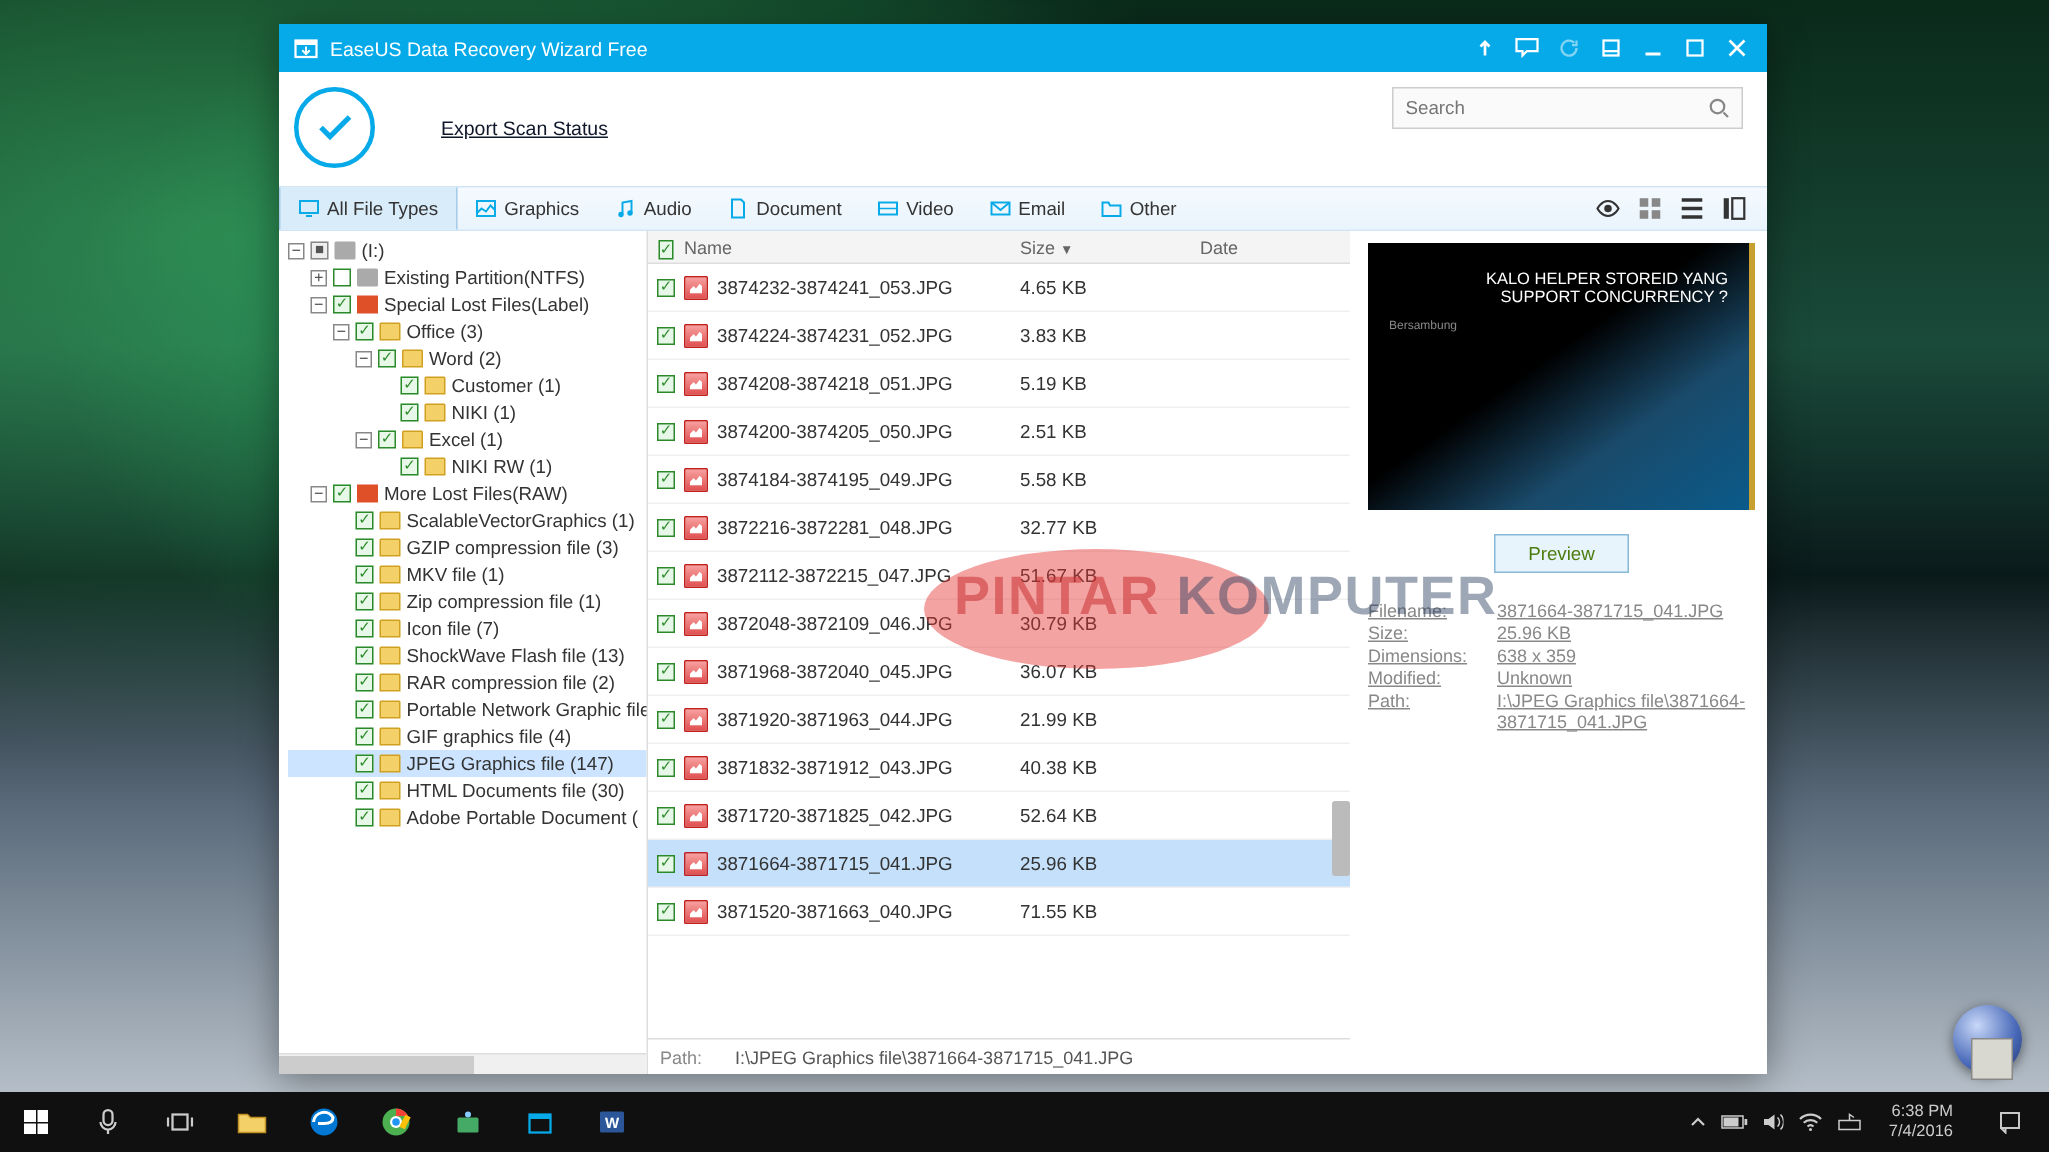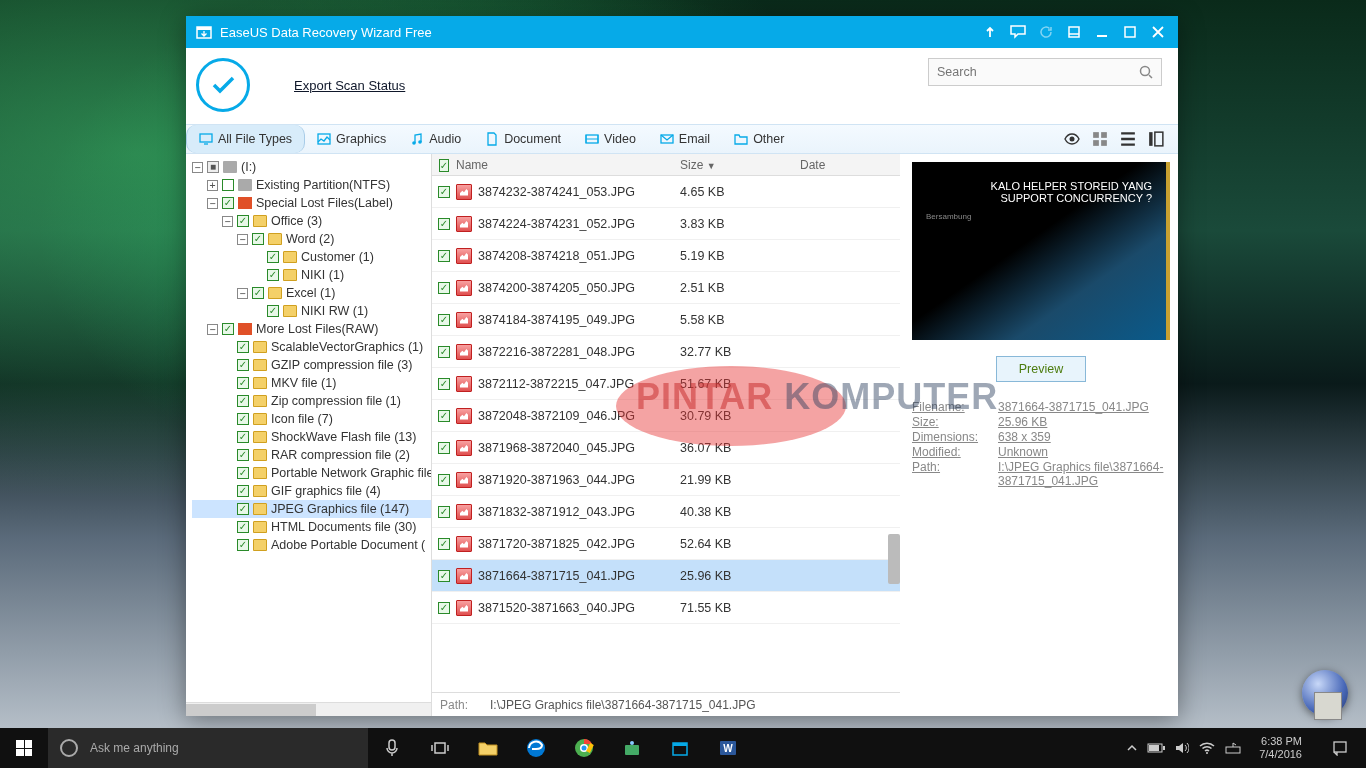--- a/index.html
+++ b/index.html
@@ -15,21 +15,21 @@
 .header { padding:10px 16px 12px 10px; display:flex; align-items:flex-start; }
 .check-circle { width:54px; height:54px; border:3px solid #06aae8; border-radius:50%; display:flex; align-items:center; justify-content:center; color:#06aae8; font-size:28px; flex-shrink:0; margin-right:10px; }
 .scan-info { font-size:12.5px; color:#888; line-height:1.5; }
 .scan-title { font-size:13.5px; font-weight:600; color:#444; }
 .scan-sel-num { color:#06aae8; font-weight:700; font-size:14px; }
 .export-link { color:#0f172a; text-decoration:underline; font-size:13px; margin-left:34px; align-self:center; cursor:pointer; }
 .search-box { margin-left:auto; border:1px solid #ccc; background:#fafafa; width:234px; height:28px; display:flex; align-items:center; }
 .search-box input { flex:1; border:none; background:transparent; padding:0 8px; font-size:12.5px; color:#888; outline:none; }
 .search-box .mag { width:14px; height:14px; margin-right:8px; }
 .filter-bar { height:30px; background:linear-gradient(#f4faff,#eaf4fc); border-top:1px solid #d0e4f4; border-bottom:1px solid #d0e4f4; display:flex; align-items:center; font-size:12.5px; color:#333; }
-.filter-tab { display:flex; align-items:center; gap:5px; padding:0 12px; height:100%; cursor:pointer;border-radius:10px; }
+.filter-tab { display:flex; align-items:center; gap:5px; padding:0 12px; height:100%; cursor:pointer; }
 .filter-tab.active { background:#d8ecfa; border:1px solid #a8cce8; border-bottom:none; border-top:none; }
 .ft-icon { width:14px; height:14px; display:inline-flex; }
 .view-controls { margin-left:auto; display:flex; gap:12px; padding-right:14px; color:#555; }
 .vc-btn { width:16px; height:16px; cursor:pointer; display:inline-flex; align-items:center; justify-content:center;}
 .main-area { flex:1; display:flex; overflow:hidden; }
 .tree-panel { width:246px; border-right:1px solid #ddd; overflow:hidden; font-size:12.5px; color:#333; padding:4px 0 4px 6px; white-space:nowrap; position:relative; }
 .tree-row { display:flex; align-items:center; height:18px; gap:4px; cursor:pointer; }
 .tree-row.selected { background:#cce4ff; }
 .tree-toggle { width:11px; height:11px; border:1px solid #888; color:#555; font-size:10px; line-height:9px; text-align:center; font-family:monospace; flex-shrink:0; }
 .tree-cb { width:12px; height:12px; border:1px solid #2a8a2a; background:#e8f8e8; color:#2a8a2a; font-size:10px; line-height:10px; text-align:center; flex-shrink:0; }
@@ -518,24 +518,20 @@
 
 <div class="taskbar">
   <div class="tb-start">
       <div class="win-logo">
         <span></span>
         <span></span>
         <span></span>
         <span></span>
       </div>
     </div>
-  <div class="tb-search">
-    <span class="cortana"></span>
-    <span>Ask me anything</span>
-  </div>
   <div class="tb-icons">
     <div class="tb-app">
         <svg width="14" height="18" viewBox="0 0 14 18">
           <rect x="4" y="1" width="6" height="10" rx="3" fill="none" stroke="#ccc" stroke-width="1.5"></rect>
           <path d="M2 9a5 5 0 0010 0M7 14v3" fill="none" stroke="#ccc" stroke-width="1.5"></path>
         </svg>
       </div>
     <div class="tb-app">
         <svg width="18" height="14" viewBox="0 0 18 14">
           <rect x="4" y="2" width="10" height="10" fill="none" stroke="#ccc" stroke-width="1.5"></rect>

